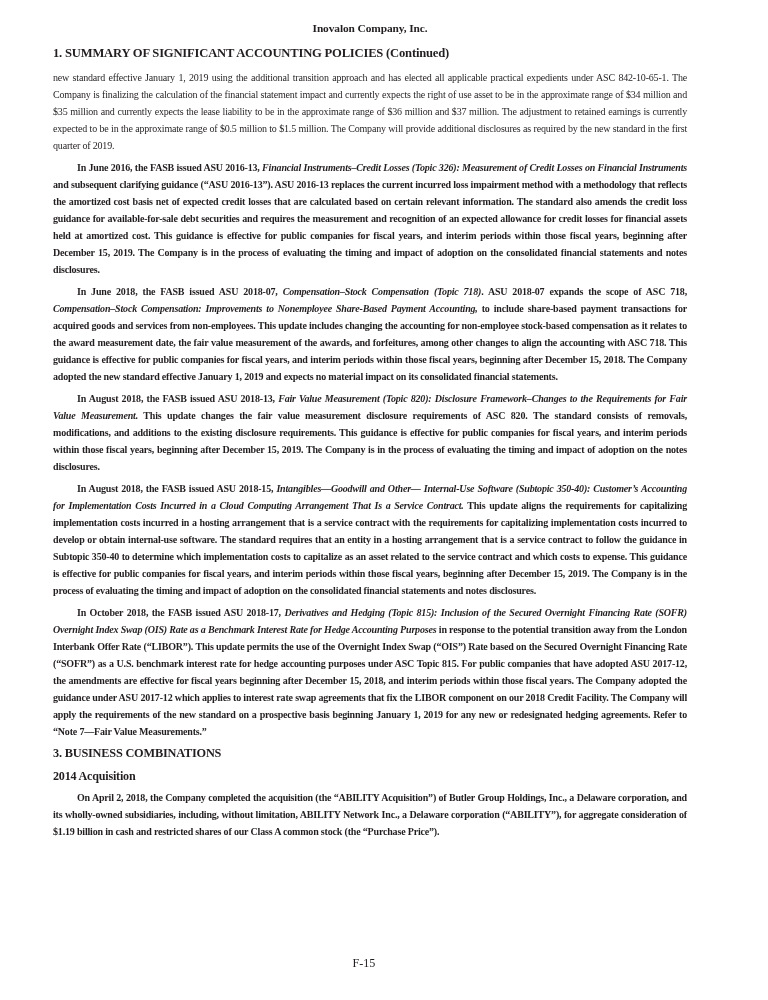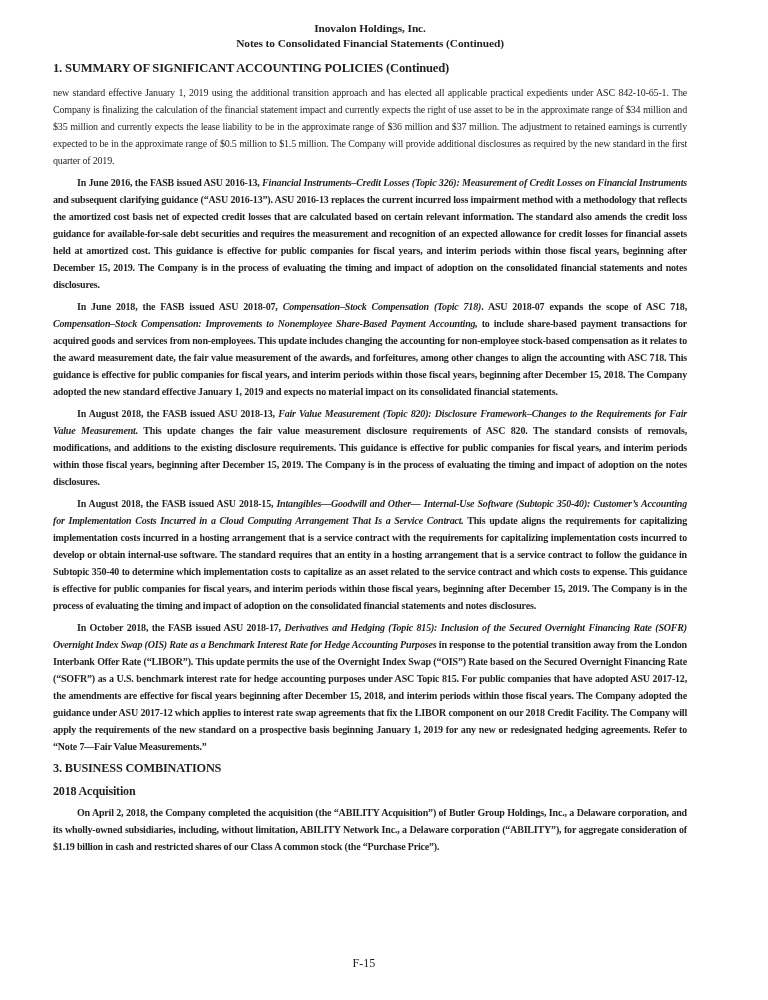--- a/index.html
+++ b/index.html
@@ -30,36 +30,35 @@
   .h5 { font-weight: bold; font-size: 12.1px; line-height: 16px; margin-top: 7px; text-indent: 24px; letter-spacing: -0.2px; }
   .footer {
     position: absolute; left: 0; width: 728px; top: 956px; text-align: center;
     font-size: 12.1px;
   }
 </style>
 </head>
 <body>
 
 <div class="page">
-  <div class="hdr hdr1">Inovalon Holdings, Inc.</div>
-  <div class="hdr">Notes to Consolidated Financial Statements (Continued)</div>
+  <div class="hdr hdr1">Inovalon Company, Inc.</div>
 
   <div class="section-title">1. SUMMARY OF SIGNIFICANT ACCOUNTING POLICIES (Continued)</div>
 
   <p class="first">new standard effective January 1, 2019 using the additional transition approach and has elected all applicable practical expedients under ASC 842-10-65-1. The Company is finalizing the calculation of the financial statement impact and currently expects the right of use asset to be in the approximate range of $34 million and $35 million and currently expects the lease liability to be in the approximate range of $36 million and $37 million. The adjustment to retained earnings is currently expected to be in the approximate range of $0.5 million to $1.5 million. The Company will provide additional disclosures as required by the new standard in the first quarter of 2019.</p>
 
   <p class="indent"><span>In June 2016, the FASB issued ASU 2016-13, </span><em>Financial Instruments–Credit Losses (Topic 326): Measurement of Credit Losses on Financial Instruments</em><span> and subsequent clarifying guidance (“ASU 2016-13”). ASU 2016-13 replaces the current incurred loss impairment method with a methodology that reflects the amortized cost basis net of expected credit losses that are calculated based on certain relevant information. The standard also amends the credit loss guidance for available-for-sale debt securities and requires the measurement and recognition of an expected allowance for credit losses for financial assets held at amortized cost. This guidance is effective for public companies for fiscal years, and interim periods within those fiscal years, beginning after December 15, 2019. The Company is in the process of evaluating the timing and impact of adoption on the consolidated financial statements and notes disclosures.</span></p>
 
   <p class="indent"><span>In June 2018, the FASB issued ASU 2018-07, </span><em>Compensation–Stock Compensation (Topic 718)</em><span>. ASU 2018-07 expands the scope of ASC 718, </span><em>Compensation–Stock Compensation: Improvements to Nonemployee Share-Based Payment Accounting,</em><span> to include share-based payment transactions for acquired goods and services from non-employees. This update includes changing the accounting for non-employee stock-based compensation as it relates to the award measurement date, the fair value measurement of the awards, and forfeitures, among other changes to align the accounting with ASC 718. This guidance is effective for public companies for fiscal years, and interim periods within those fiscal years, beginning after December 15, 2018. The Company adopted the new standard effective January 1, 2019 and expects no material impact on its consolidated financial statements.</span></p>
 
   <p class="indent"><span>In August 2018, the FASB issued ASU 2018-13, </span><em>Fair Value Measurement (Topic 820): Disclosure Framework–Changes to the Requirements for Fair Value Measurement.</em><span> This update changes the fair value measurement disclosure requirements of ASC 820. The standard consists of removals, modifications, and additions to the existing disclosure requirements. This guidance is effective for public companies for fiscal years, and interim periods within those fiscal years, beginning after December 15, 2019. The Company is in the process of evaluating the timing and impact of adoption on the notes disclosures.</span></p>
 
   <p class="indent"><span>In August 2018, the FASB issued ASU 2018-15, </span><em>Intangibles—Goodwill and Other— Internal-Use Software (Subtopic 350-40): Customer’s Accounting for Implementation Costs Incurred in a Cloud Computing Arrangement That Is a Service Contract.</em><span> This update aligns the requirements for capitalizing implementation costs incurred in a hosting arrangement that is a service contract with the requirements for capitalizing implementation costs incurred to develop or obtain internal-use software. The standard requires that an entity in a hosting arrangement that is a service contract to follow the guidance in Subtopic 350-40 to determine which implementation costs to capitalize as an asset related to the service contract and which costs to expense. This guidance is effective for public companies for fiscal years, and interim periods within those fiscal years, beginning after December 15, 2019. The Company is in the process of evaluating the timing and impact of adoption on the consolidated financial statements and notes disclosures.</span></p>
 
   <p class="indent"><span>In October 2018, the FASB issued ASU 2018-17, </span><em>Derivatives and Hedging (Topic 815): Inclusion of the Secured Overnight Financing Rate (SOFR) Overnight Index Swap (OIS) Rate as a Benchmark Interest Rate for Hedge Accounting Purposes</em><span> in response to the potential transition away from the London Interbank Offer Rate (“LIBOR”). This update permits the use of the Overnight Index Swap (“OIS”) Rate based on the Secured Overnight Financing Rate (“SOFR”) as a U.S. benchmark interest rate for hedge accounting purposes under ASC Topic 815. For public companies that have adopted ASU 2017-12, the amendments are effective for fiscal years beginning after December 15, 2018, and interim periods within those fiscal years. The Company adopted the guidance under ASU 2017-12 which applies to interest rate swap agreements that fix the LIBOR component on our 2018 Credit Facility. The Company will apply the requirements of the new standard on a prospective basis beginning January 1, 2019 for any new or redesignated hedging agreements. Refer to “Note 7—Fair Value Measurements.”</span></p>
 
   <div class="h3">3. BUSINESS COMBINATIONS</div>
-  <div class="h4">2018 Acquisition</div>
+  <div class="h4">2014 Acquisition</div>
 
   <p class="indent">On April 2, 2018, the Company completed the acquisition (the “ABILITY Acquisition”) of Butler Group Holdings, Inc., a Delaware corporation, and its wholly-owned subsidiaries, including, without limitation, ABILITY Network Inc., a Delaware corporation (“ABILITY”), for aggregate consideration of $1.19 billion in cash and restricted shares of our Class A common stock (the “Purchase Price”).</p>
 </div>
 
 <div class="footer">F-15</div>
 
 </body></html>

